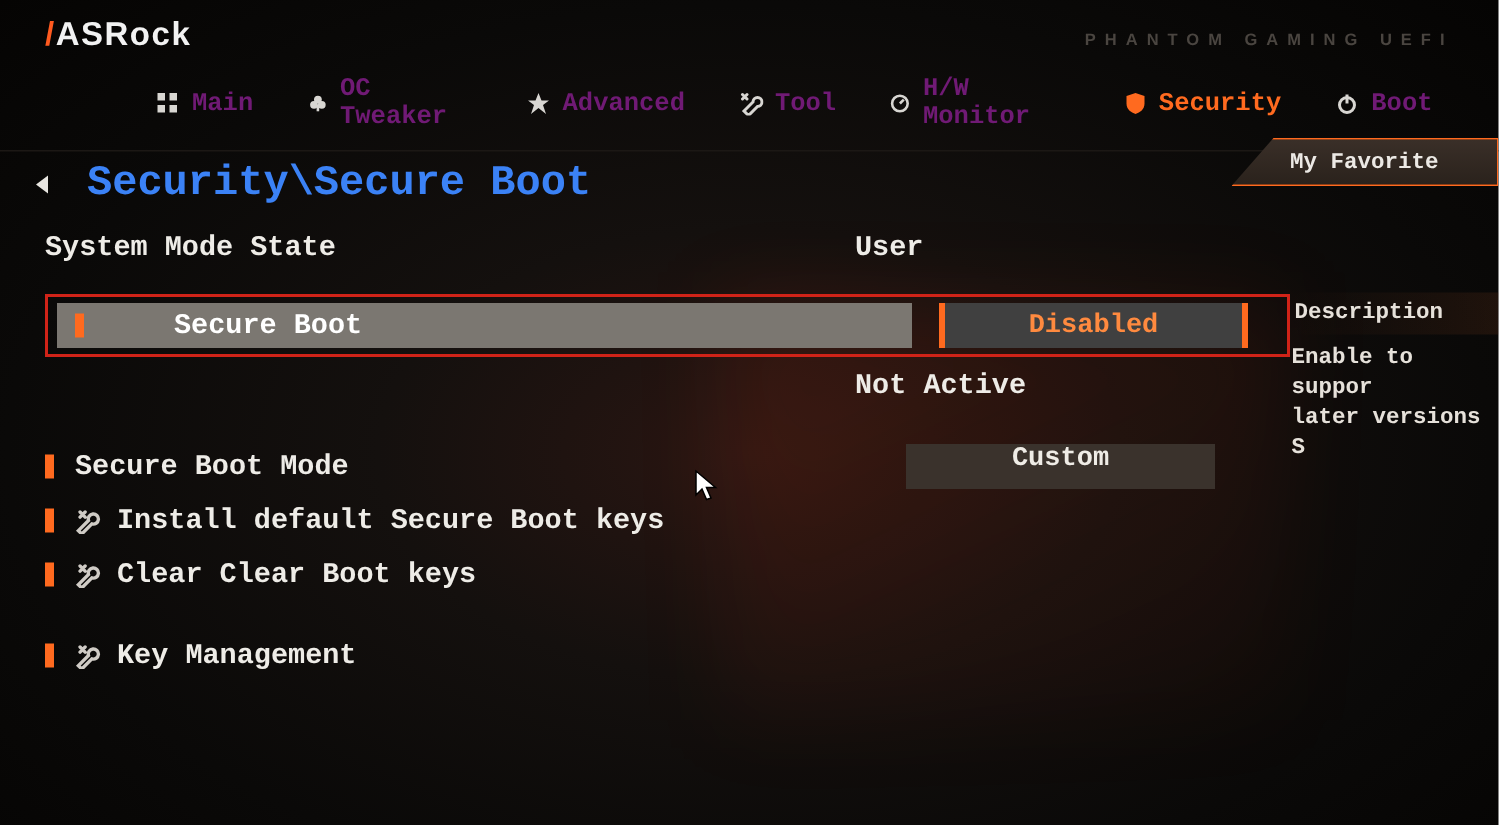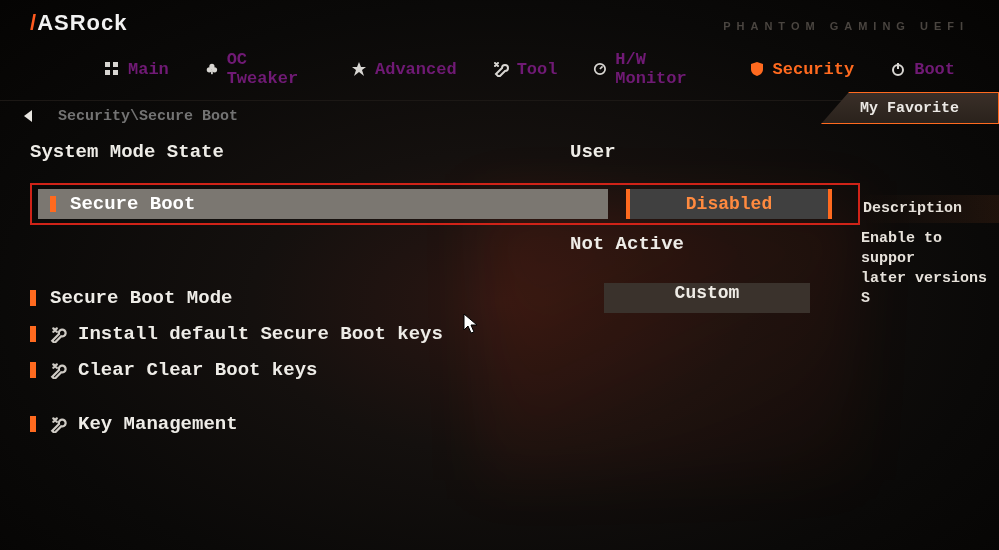--- a/index.html
+++ b/index.html
@@ -55,21 +55,21 @@
   
   .crumb-row {
     display: flex; align-items: center; gap: 18px;
     padding: 6px 30px 6px 20px;
   }
   .back-arrow {
     width: 20px; height: 18px; display:inline-flex; align-items:center; justify-content:center;
     cursor: pointer;
   }
   .crumb {
-    font-size: 15px; color: #737373; font-weight: 700;
+    font-size: 28px; color: #3b82f6; font-weight: 700;
   }
 
   
   .favorite-tab {
     position: absolute; right: 0; top: 92px;
     width: 178px; height: 32px;
     background: linear-gradient(180deg,#3a2f28,#2a221c);
     clip-path: polygon(28px 0, 100% 0, 100% 100%, 0 100%);
     display:flex; align-items:center; justify-content:center;
     color: #ece9e5; font-size: 15px; font-weight:700;
@@ -116,20 +116,21 @@
     display:flex; align-items:center;
   }
   .secure-label {
     background: #7b7771;
     color: #fff;
     font-size: 19px; font-weight:700;
     padding: 4px 12px;
     flex: 0 0 570px;
     display:flex; align-items:center;
     height: 30px;
+    gap: 46px;
   }
   .secure-select {
     margin-left: 18px;
     background: #404040;
     border-left: 4px solid #ff6a1f;
     border-right: 4px solid #ff6a1f;
     height: 30px;
     width: 206px;
     display:flex; align-items:center; justify-content:center;
     color: #ff8a3f; font-size:18px; font-weight:700;

